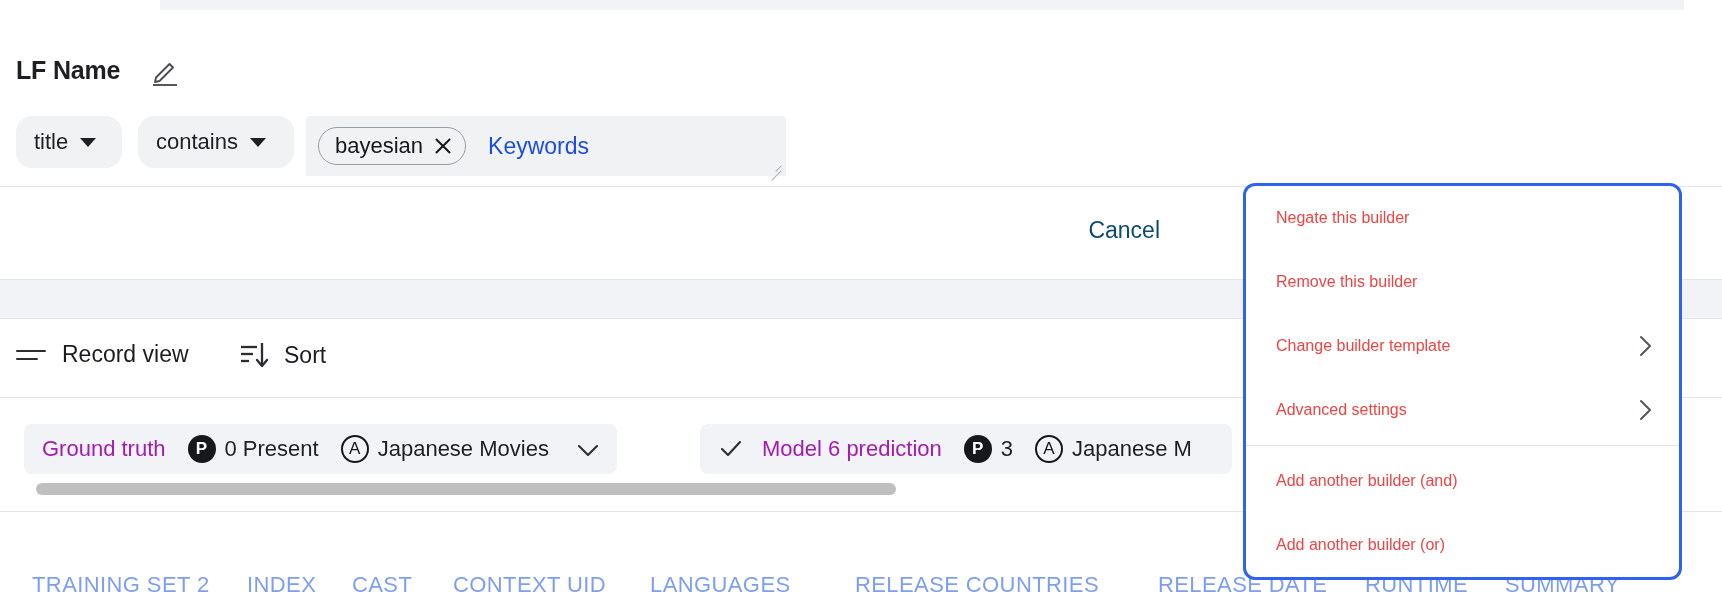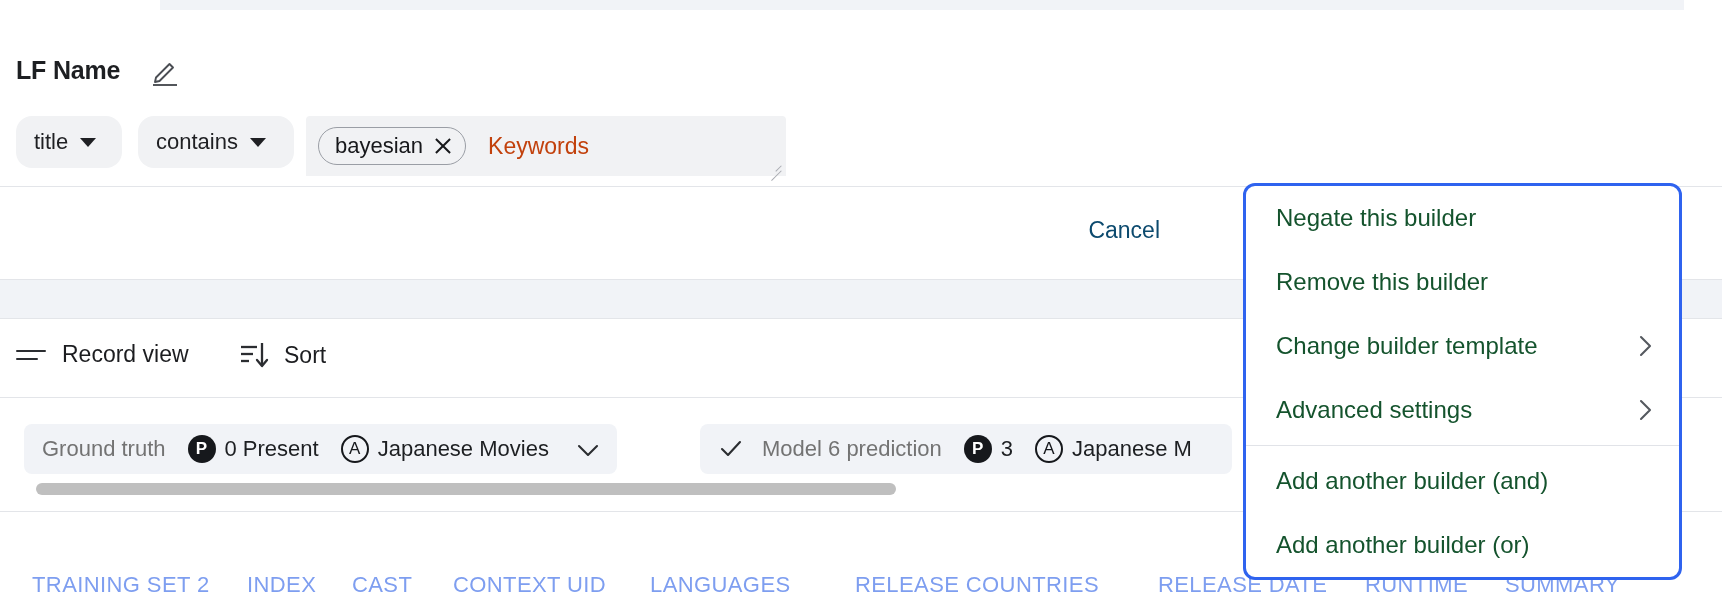--- a/index.html
+++ b/index.html
@@ -117,21 +117,21 @@
     position: absolute;
     left: 0; top: 9px;
     width: 20px; height: 2px;
     background: #17181b;
   }
   .chip-x::before { transform: rotate(45deg); }
   .chip-x::after  { transform: rotate(-45deg); }
   .kw-placeholder {
     margin-left: 22px;
     font-size: 23px;
-    color: #c2410c;
+    color: #1d4ed8;
   }
   .resize-grip {
     position: absolute;
     right: 4px; bottom: 3px;
     width: 14px; height: 14px;
   }
   .resize-grip i {
     position: absolute;
     background: #a9acb2;
     height: 1.4px;
@@ -251,21 +251,21 @@
     align-items: center;
     padding: 0 18px;
     cursor: pointer;
     user-select: none;
     white-space: nowrap;
   }
   #chip-gt    { left: 24px; }
   #chip-model { left: 700px; }
   .chip-title {
     font-size: 22px;
-    color: #737373;
+    color: #a21caf;
     margin-right: 22px;
   }
   .badge-p {
     width: 28px; height: 28px;
     border-radius: 50%;
     background: #16181c;
     color: #ffffff;
     font-size: 17px;
     font-weight: bold;
     display: flex; align-items: center; justify-content: center;
@@ -345,22 +345,22 @@
   .menu-item {
     position: relative;
     height: 64px;
     display: flex;
     align-items: center;
     padding: 0 26px 0 30px;
     cursor: pointer;
     user-select: none;
   }
   .menu-item-label {
-    font-size: 24px;
-    color: #14532d;
+    font-size: 16px;
+    color: #ef4444;
     flex: 1;
     white-space: nowrap;
   }
   .menu-chevron { width: 15px; height: 24px; }
   .menu-sep {
     height: 1px;
     background: #e1e3e8;
     margin: 3px 0;
   }
 </style>

